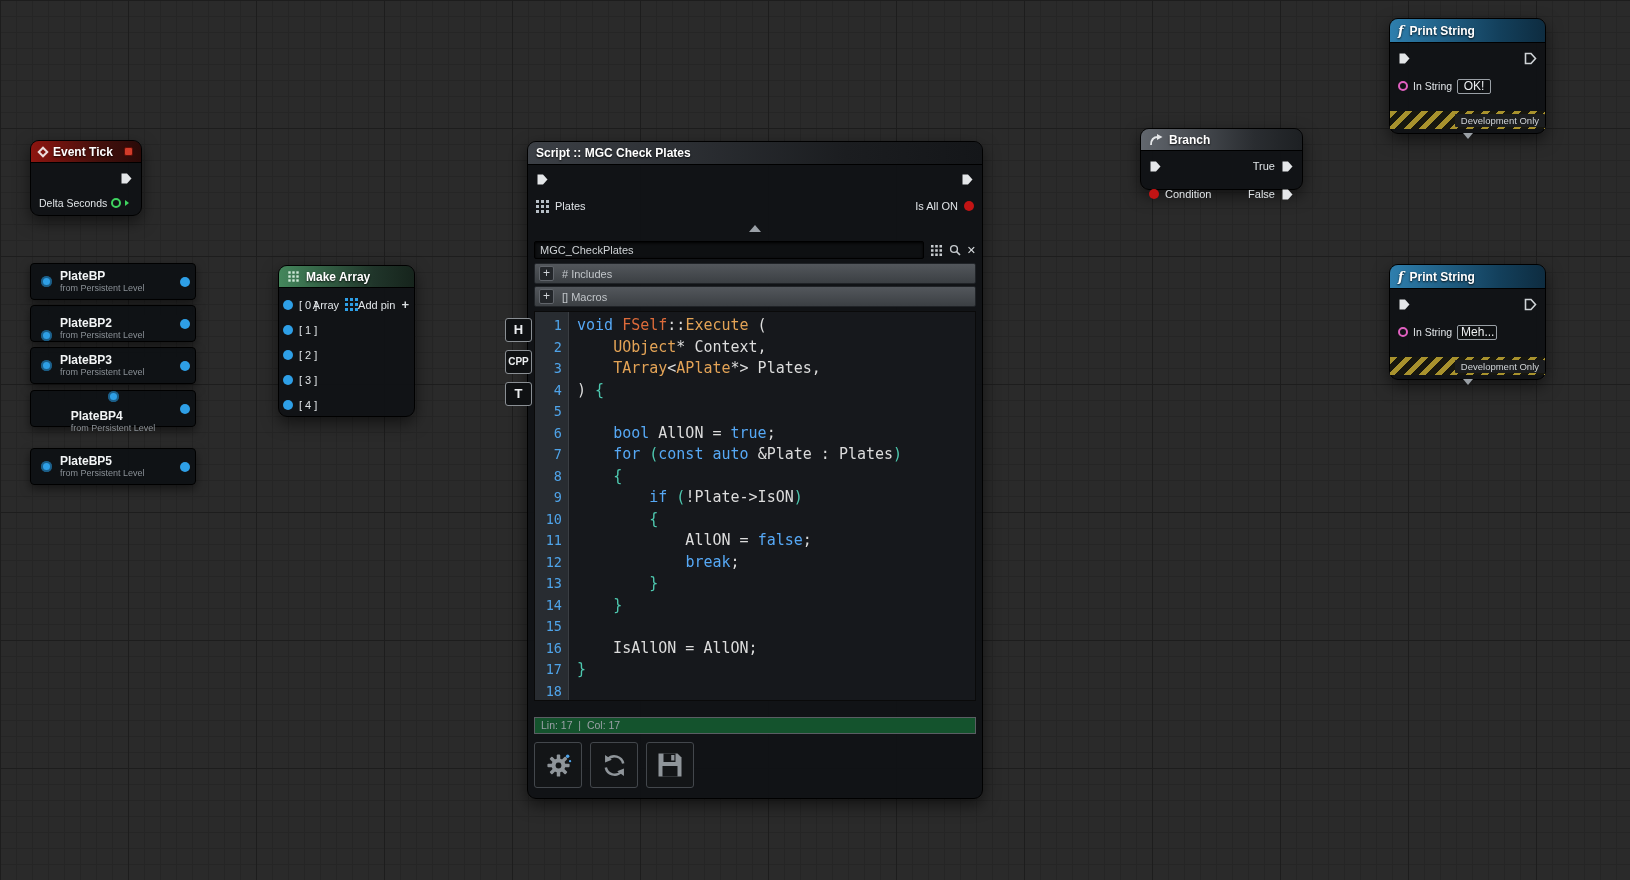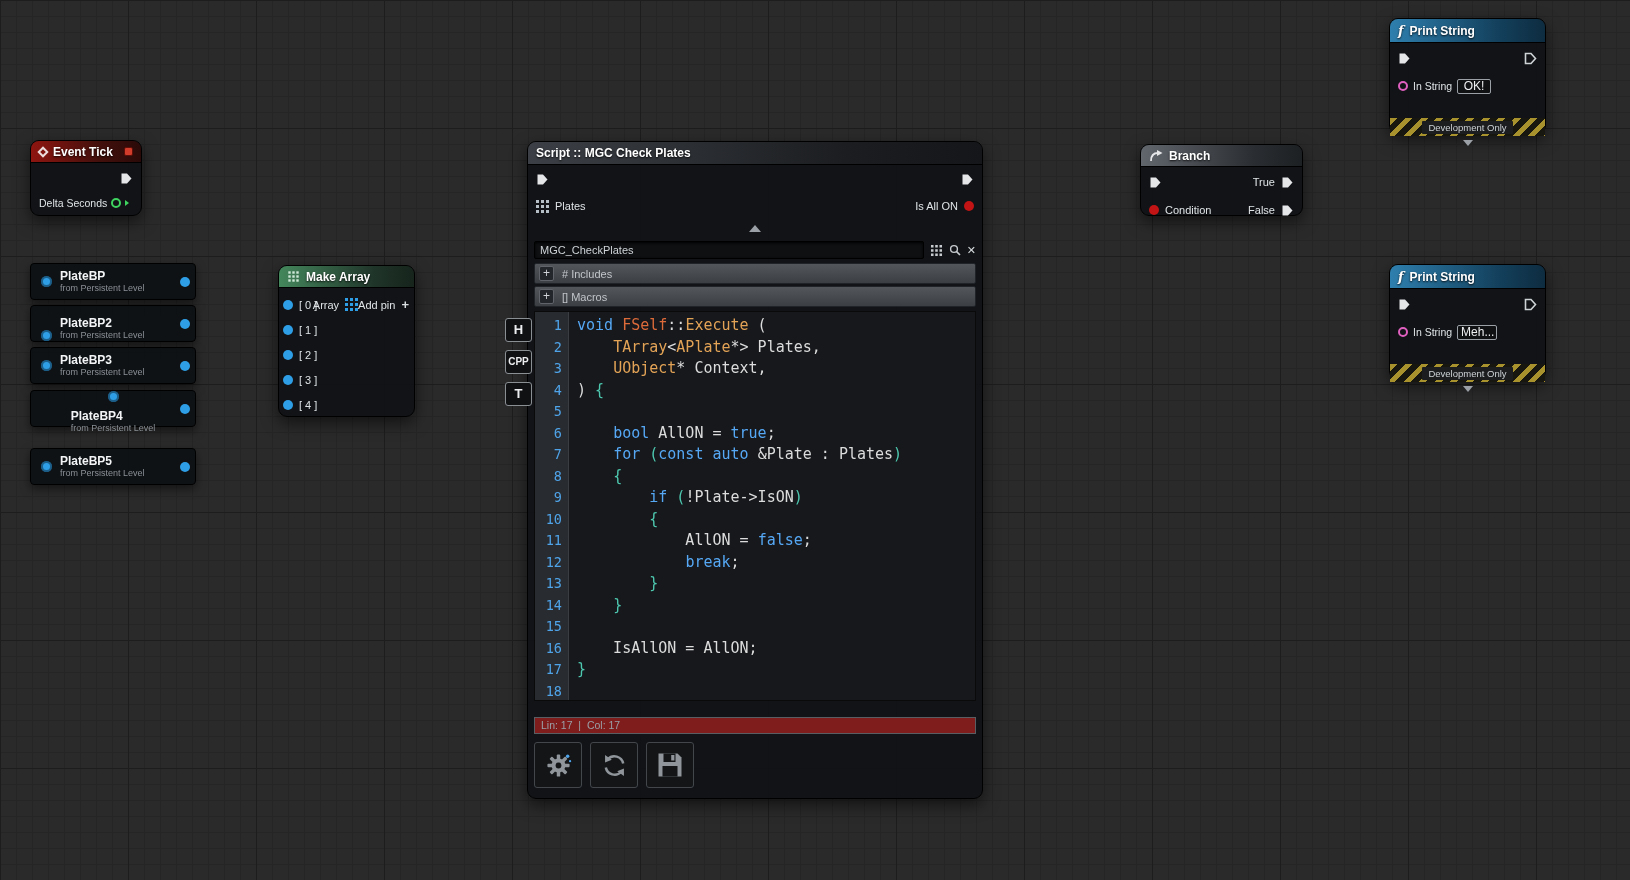--- a/index.html
+++ b/index.html
@@ -57,32 +57,32 @@
 .section-row{display:flex;align-items:center;gap:8px;height:21px;margin:0 6px 2px;padding:0 4px;background:linear-gradient(#53575c,#3b3f43);border:1px solid #202327;border-radius:2px}
 .plusbtn{width:15px;height:15px;background:#23262a;border:1px solid #60646a;border-radius:2px;color:#d0d4d8;font-size:12px;line-height:13px;text-align:center}
 .seclabel{font-size:11px;color:#c2c6ca}
 .code-wrap{display:flex;margin:4px 6px 0;height:390px;background:#16181c;border:1px solid #0a0a0a}
 .gutter{width:34px;background:#282c31;border-right:1px solid #3a3e43;padding-top:3px}
 .ln{height:21.5px;line-height:21.5px;text-align:right;padding-right:6px;font-family:"DejaVu Sans Mono",monospace;font-size:13.5px;color:#4fa3e8}
 .codelines{flex:1;padding:3px 0 0 8px;overflow:hidden}
 .code-line{height:21.5px;line-height:21.5px;font-family:"DejaVu Sans Mono",monospace;font-size:15px;white-space:pre}
 .tok-k{color:var(--keyword)} .tok-t{color:var(--type)} .tok-t2{color:var(--type2)}
 .tok-y{color:var(--member)} .tok-b{color:var(--brace)} .tok-w{color:var(--plain)}
-.status-row{margin:16px 6px 0;height:17px;border:1px solid #5a5e63;background:#7f1d1d;color:#9aa0a6;font-size:10.5px;line-height:15px;padding:0 6px}
+.status-row{margin:16px 6px 0;height:17px;border:1px solid #5a5e63;background:#14532d;color:#9aa0a6;font-size:10.5px;line-height:15px;padding:0 6px}
 .toolbar{display:flex;gap:8px;margin:8px 6px 0}
 .tool-btn{width:48px;height:46px;background:#131517;border:1px solid #43474c;border-radius:3px;display:flex;align-items:center;justify-content:center}
 .gutter-btns{position:absolute;left:505px;top:318px;display:flex;flex-direction:column;gap:8px;z-index:6}
 .gbtn{width:27px;height:24px;background:#0f1113;border:1px solid #8a8f94;border-radius:3px;color:#eceef0;font-size:13px;font-weight:bold;text-align:center;line-height:22px}
 .gbtn.gsmall{font-size:10px}
 
 .two-col{display:flex;justify-content:space-between;padding:0 8px}
 .two-col .row{padding:0}
 .ficon{font-family:"DejaVu Serif",serif;font-style:italic;font-weight:bold;font-size:13px;color:#fff}
 .strbox{min-width:34px;max-width:40px;height:15px;border:1px solid #9aa0a6;background:#0f1113;color:#eceef0;font-size:12px;line-height:13px;text-align:center;padding:0 3px;overflow:hidden;white-space:nowrap;border-radius:2px}
-.devbar{height:18px;margin-top:19px;background:repeating-linear-gradient(135deg,#a8922d 0 5px,#17170f 5px 11px);display:flex;align-items:center;justify-content:center}
+.devbar{height:18px;margin-top:12px;background:repeating-linear-gradient(135deg,#a8922d 0 5px,#17170f 5px 11px);display:flex;align-items:center;justify-content:flex-end}
 .devlabel{background:#1b1d1f;padding:1px 6px;font-size:9.5px;color:#cfd3d6;border-radius:1px}
 .expand-row{height:13px;display:flex;align-items:center;justify-content:center}
 </style>
 </head>
 <body>
 
 <div class="canvas">
 
   <svg class="wires">
     <path d="M131 177 C 270 177, 400 178, 536 178" fill="none" stroke-width="2.6" stroke="#d8d8d8"></path>
@@ -258,22 +258,22 @@
           <div class="ln">12</div>
           <div class="ln">13</div>
           <div class="ln">14</div>
           <div class="ln">15</div>
           <div class="ln">16</div>
           <div class="ln">17</div>
           <div class="ln">18</div>
         </div>
       <div class="codelines">
           <div class="code-line"><span class="tok-k">void </span><span class="tok-t2">FSelf</span><span class="tok-w">::</span><span class="tok-t">Execute</span><span class="tok-w"> (</span></div>
+          <div class="code-line"><span class="tok-w">    </span><span class="tok-t">UObject</span><span class="tok-w">* Context,</span></div>
           <div class="code-line"><span class="tok-w">    </span><span class="tok-t">TArray</span><span class="tok-w">&lt;</span><span class="tok-t">APlate</span><span class="tok-w">*&gt; Plates,</span></div>
-          <div class="code-line"><span class="tok-w">    </span><span class="tok-t">UObject</span><span class="tok-w">* Context,</span></div>
           <div class="code-line"><span class="tok-w">) </span><span class="tok-b">{</span></div>
           <div class="code-line">&nbsp;</div>
           <div class="code-line"><span class="tok-w">    </span><span class="tok-k">bool </span><span class="tok-w">AllON = </span><span class="tok-k">true</span><span class="tok-w">;</span></div>
           <div class="code-line"><span class="tok-w">    </span><span class="tok-k">for </span><span class="tok-b">(</span><span class="tok-k">const auto </span><span class="tok-w">&amp;Plate : Plates</span><span class="tok-b">)</span></div>
           <div class="code-line"><span class="tok-w">    </span><span class="tok-b">{</span></div>
           <div class="code-line"><span class="tok-w">        </span><span class="tok-k">if </span><span class="tok-b">(</span><span class="tok-w">!Plate-&gt;IsON</span><span class="tok-b">)</span></div>
           <div class="code-line"><span class="tok-w">        </span><span class="tok-b">{</span></div>
           <div class="code-line"><span class="tok-w">            AllON = </span><span class="tok-k">false</span><span class="tok-w">;</span></div>
           <div class="code-line"><span class="tok-w">            </span><span class="tok-k">break</span><span class="tok-w">;</span></div>
           <div class="code-line"><span class="tok-w">        </span><span class="tok-b">}</span></div>
@@ -319,21 +319,21 @@
       </div>
     </div>
   </div>
 
   <div class="gutter-btns">
       <div class="gbtn">H</div>
       <div class="gbtn gsmall">CPP</div>
       <div class="gbtn">T</div>
     </div>
 
-  <div class="node" style="left:1140px;top:144px;width:163px;height:72px">
+  <div class="node" style="left:1140px;top:128px;width:163px;height:62px">
     <div class="nhead head-gray">
       <svg width="14" height="12" viewBox="0 0 14 12">
         <path d="M2 11 C2 4.5 6 3 9 3" fill="none" stroke="#e4e6e8" stroke-width="1.8"></path>
         <path d="M8 0 L13.5 3 L8 6 Z" fill="#e4e6e8"></path>
       </svg>
       <span>Branch</span>
     </div>
     <div class="two-col">
       <div>
         <div class="row" style="height:30px">

